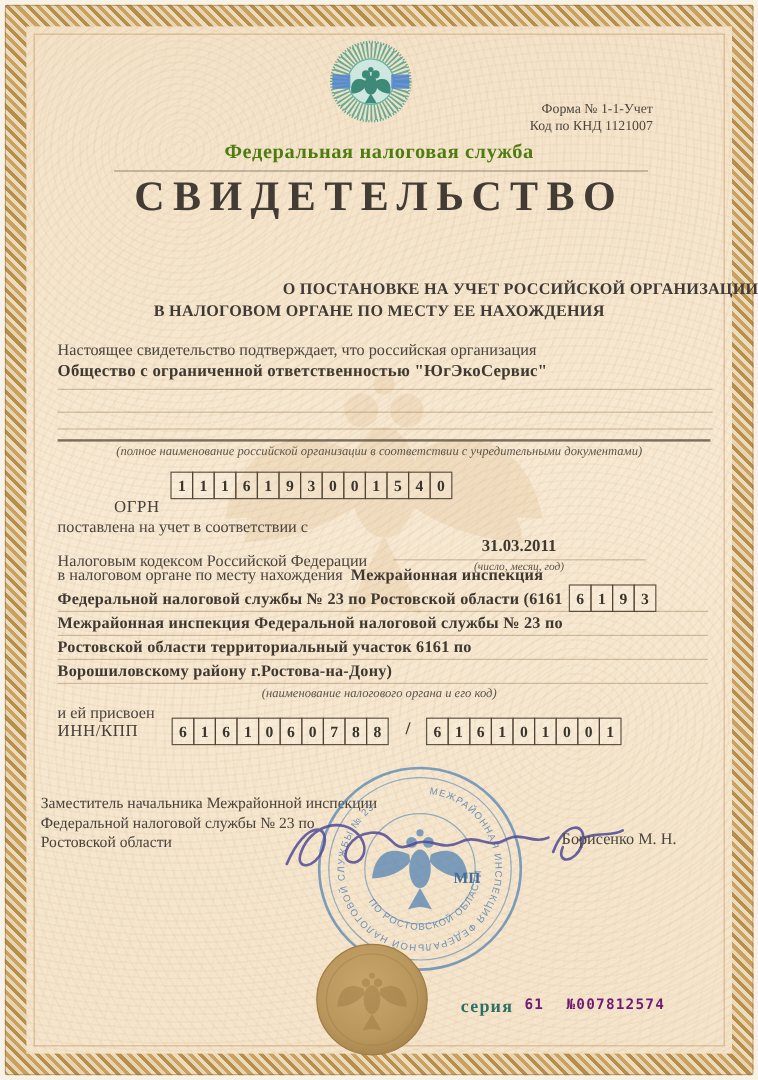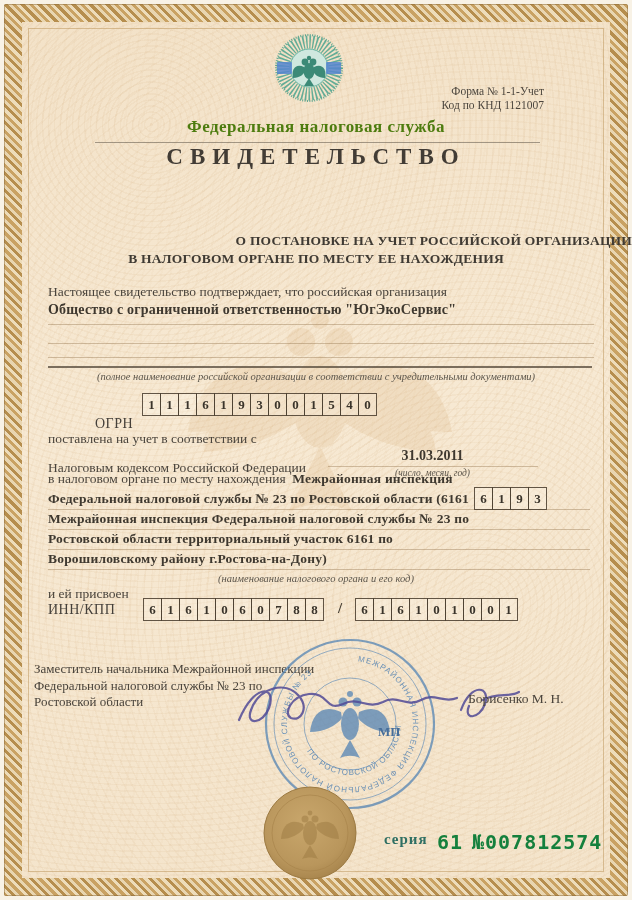--- a/index.html
+++ b/index.html
@@ -21,40 +21,40 @@
       repeating-radial-gradient(circle at 78% 68%, rgba(208,169,120,.09) 0 1.5px, rgba(0,0,0,0) 1.5px 7px),
       repeating-linear-gradient(100deg, rgba(214,178,133,.06) 0 2px, rgba(0,0,0,0) 2px 9px),
       linear-gradient(175deg,#f3e2c8 0%,#f7e9d3 45%,#f4e4cb 100%);
   }
   .inner-line{position:absolute;inset:28px;border:1px solid rgba(186,146,86,.5);pointer-events:none;}
   .abs{position:absolute;}
   .center{left:0;right:0;text-align:center;}
   .form-block{top:84px;right:88px;text-align:right;font-size:11.5px;line-height:14px;color:#4c463e;}
   .agency{top:117px;font-weight:bold;font-size:17px;letter-spacing:.5px;color:#4d7c0f;}
   .header-rule{top:142px;left:95px;right:92px;height:1px;background:rgba(95,85,72,.55);}
-  .doc-title{top:144px;font-weight:bold;font-size:23px;letter-spacing:7px;color:#423c35;}
+  .doc-title{top:144px;font-weight:bold;font-size:35px;letter-spacing:7px;color:#423c35;}
   .subtitle{font-weight:bold;font-size:13.5px;letter-spacing:.2px;color:#3f3a33;}
   .body-text{font-size:13.5px;color:#4a443c;}
   .bold-line{font-weight:bold;font-size:13.5px;color:#3e382f;letter-spacing:.2px;}
   .rule{height:1px;background:rgba(150,120,82,.42);}
   .rule-heavy{height:2px;background:rgba(82,70,55,.75);}
   .caption{font-style:italic;font-size:10.5px;color:#5a544a;}
   .label{font-size:14px;color:#45403a;letter-spacing:.5px;}
   .boxes{white-space:nowrap;}
   .boxes .cell{
     display:inline-block;width:17px;height:21px;line-height:21px;margin-left:-1px;
     border:1px solid rgba(70,58,42,.85);text-align:center;
     font-weight:bold;font-size:13px;color:#3a342b;background:rgba(255,250,240,.22);
   }
   .boxes .cell:first-child{margin-left:0;}
   .date-value{font-weight:bold;font-size:14px;color:#3e382f;text-align:center;}
   .signatory{font-size:13px;line-height:16.5px;color:#48423a;}
   .sig-name{font-size:13.5px;color:#4a443c;}
   .series-label{font-weight:bold;font-size:15px;color:#2e6f63;letter-spacing:1px;}
-  .serial{font-family:"DejaVu Sans Mono",monospace;font-weight:bold;font-size:20px;color:#15803d;letter-spacing:1px;}
+  .serial{font-family:"DejaVu Sans Mono",monospace;font-weight:bold;font-size:12px;color:#701a75;letter-spacing:1px;}
   svg{display:block;}
   .stamp{opacity:.88;}
   .wm{opacity:.15;}
 </style>
 </head>
 <body>
 
 <div class="page">
 
   <div class="braid"></div>

